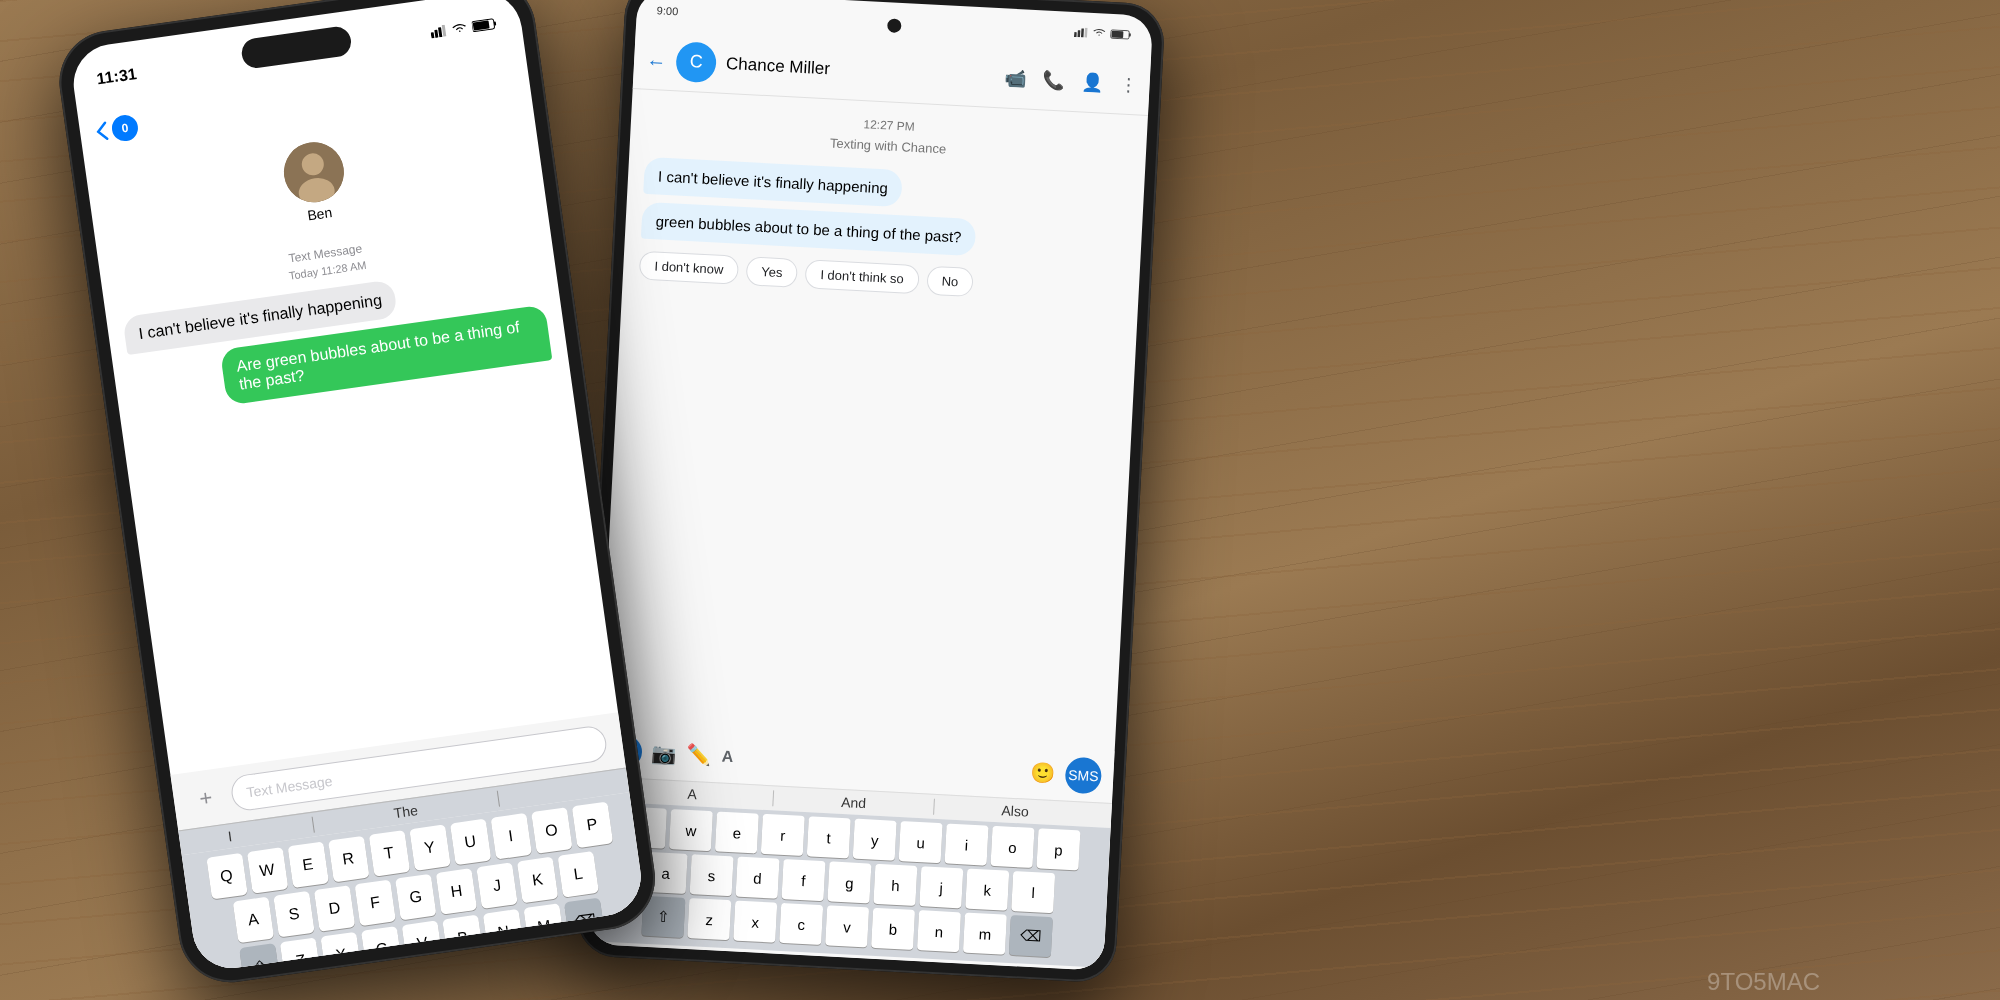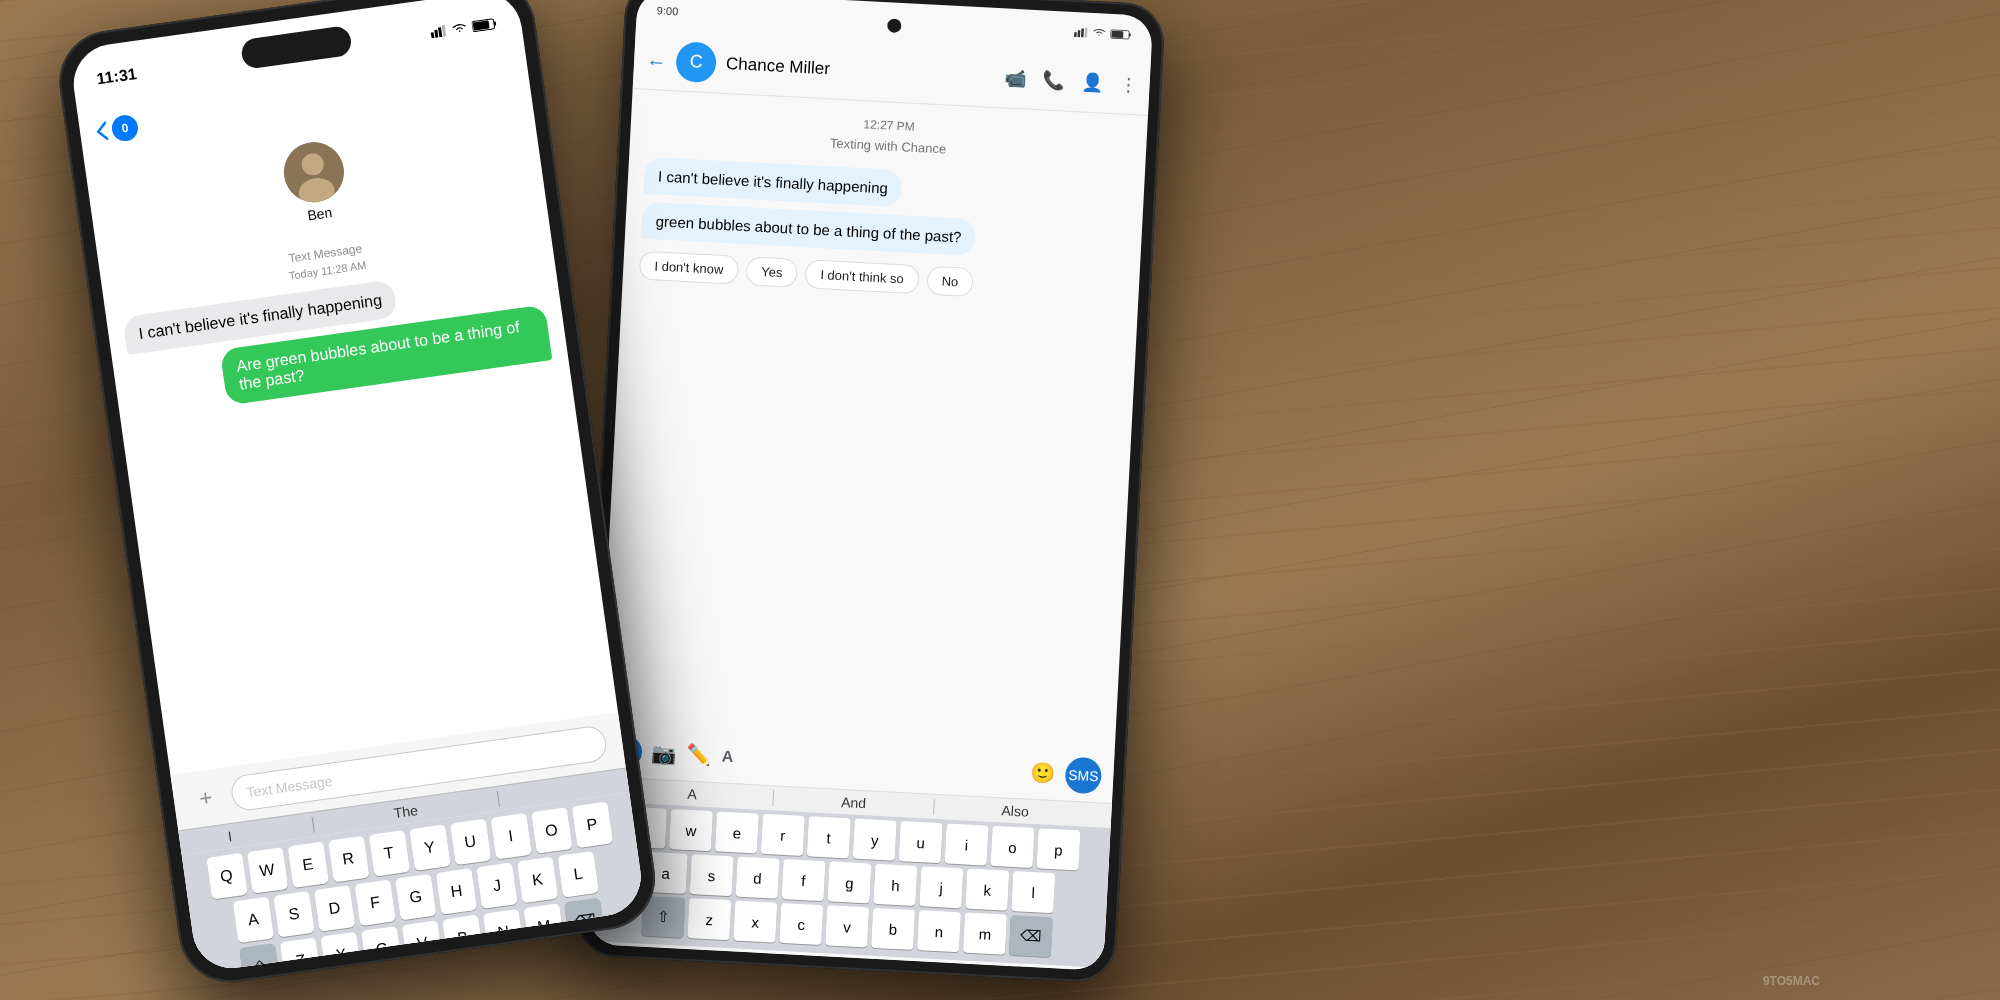--- a/index.html
+++ b/index.html
@@ -503,25 +503,25 @@
       align-items: center;
       justify-content: center;
       font-size: 15px;
       color: #000;
       box-shadow: 0 1px 0 #999;
     }
 
     
     .watermark {
       position: absolute;
-      bottom: 12px;
+      bottom: 4px;
       right: 180px;
-      font-size: 12px;
+      font-size: 24px;
       color: rgba(255,255,255,0.3);
-      font-weight: bold;
+      font-weight: normal;
       z-index: 1;
     }
   </style>
 </head>
 <body>
 
 <div class="wood-bg"></div>
 
 <div class="iphone">
   <div class="iphone-screen">

